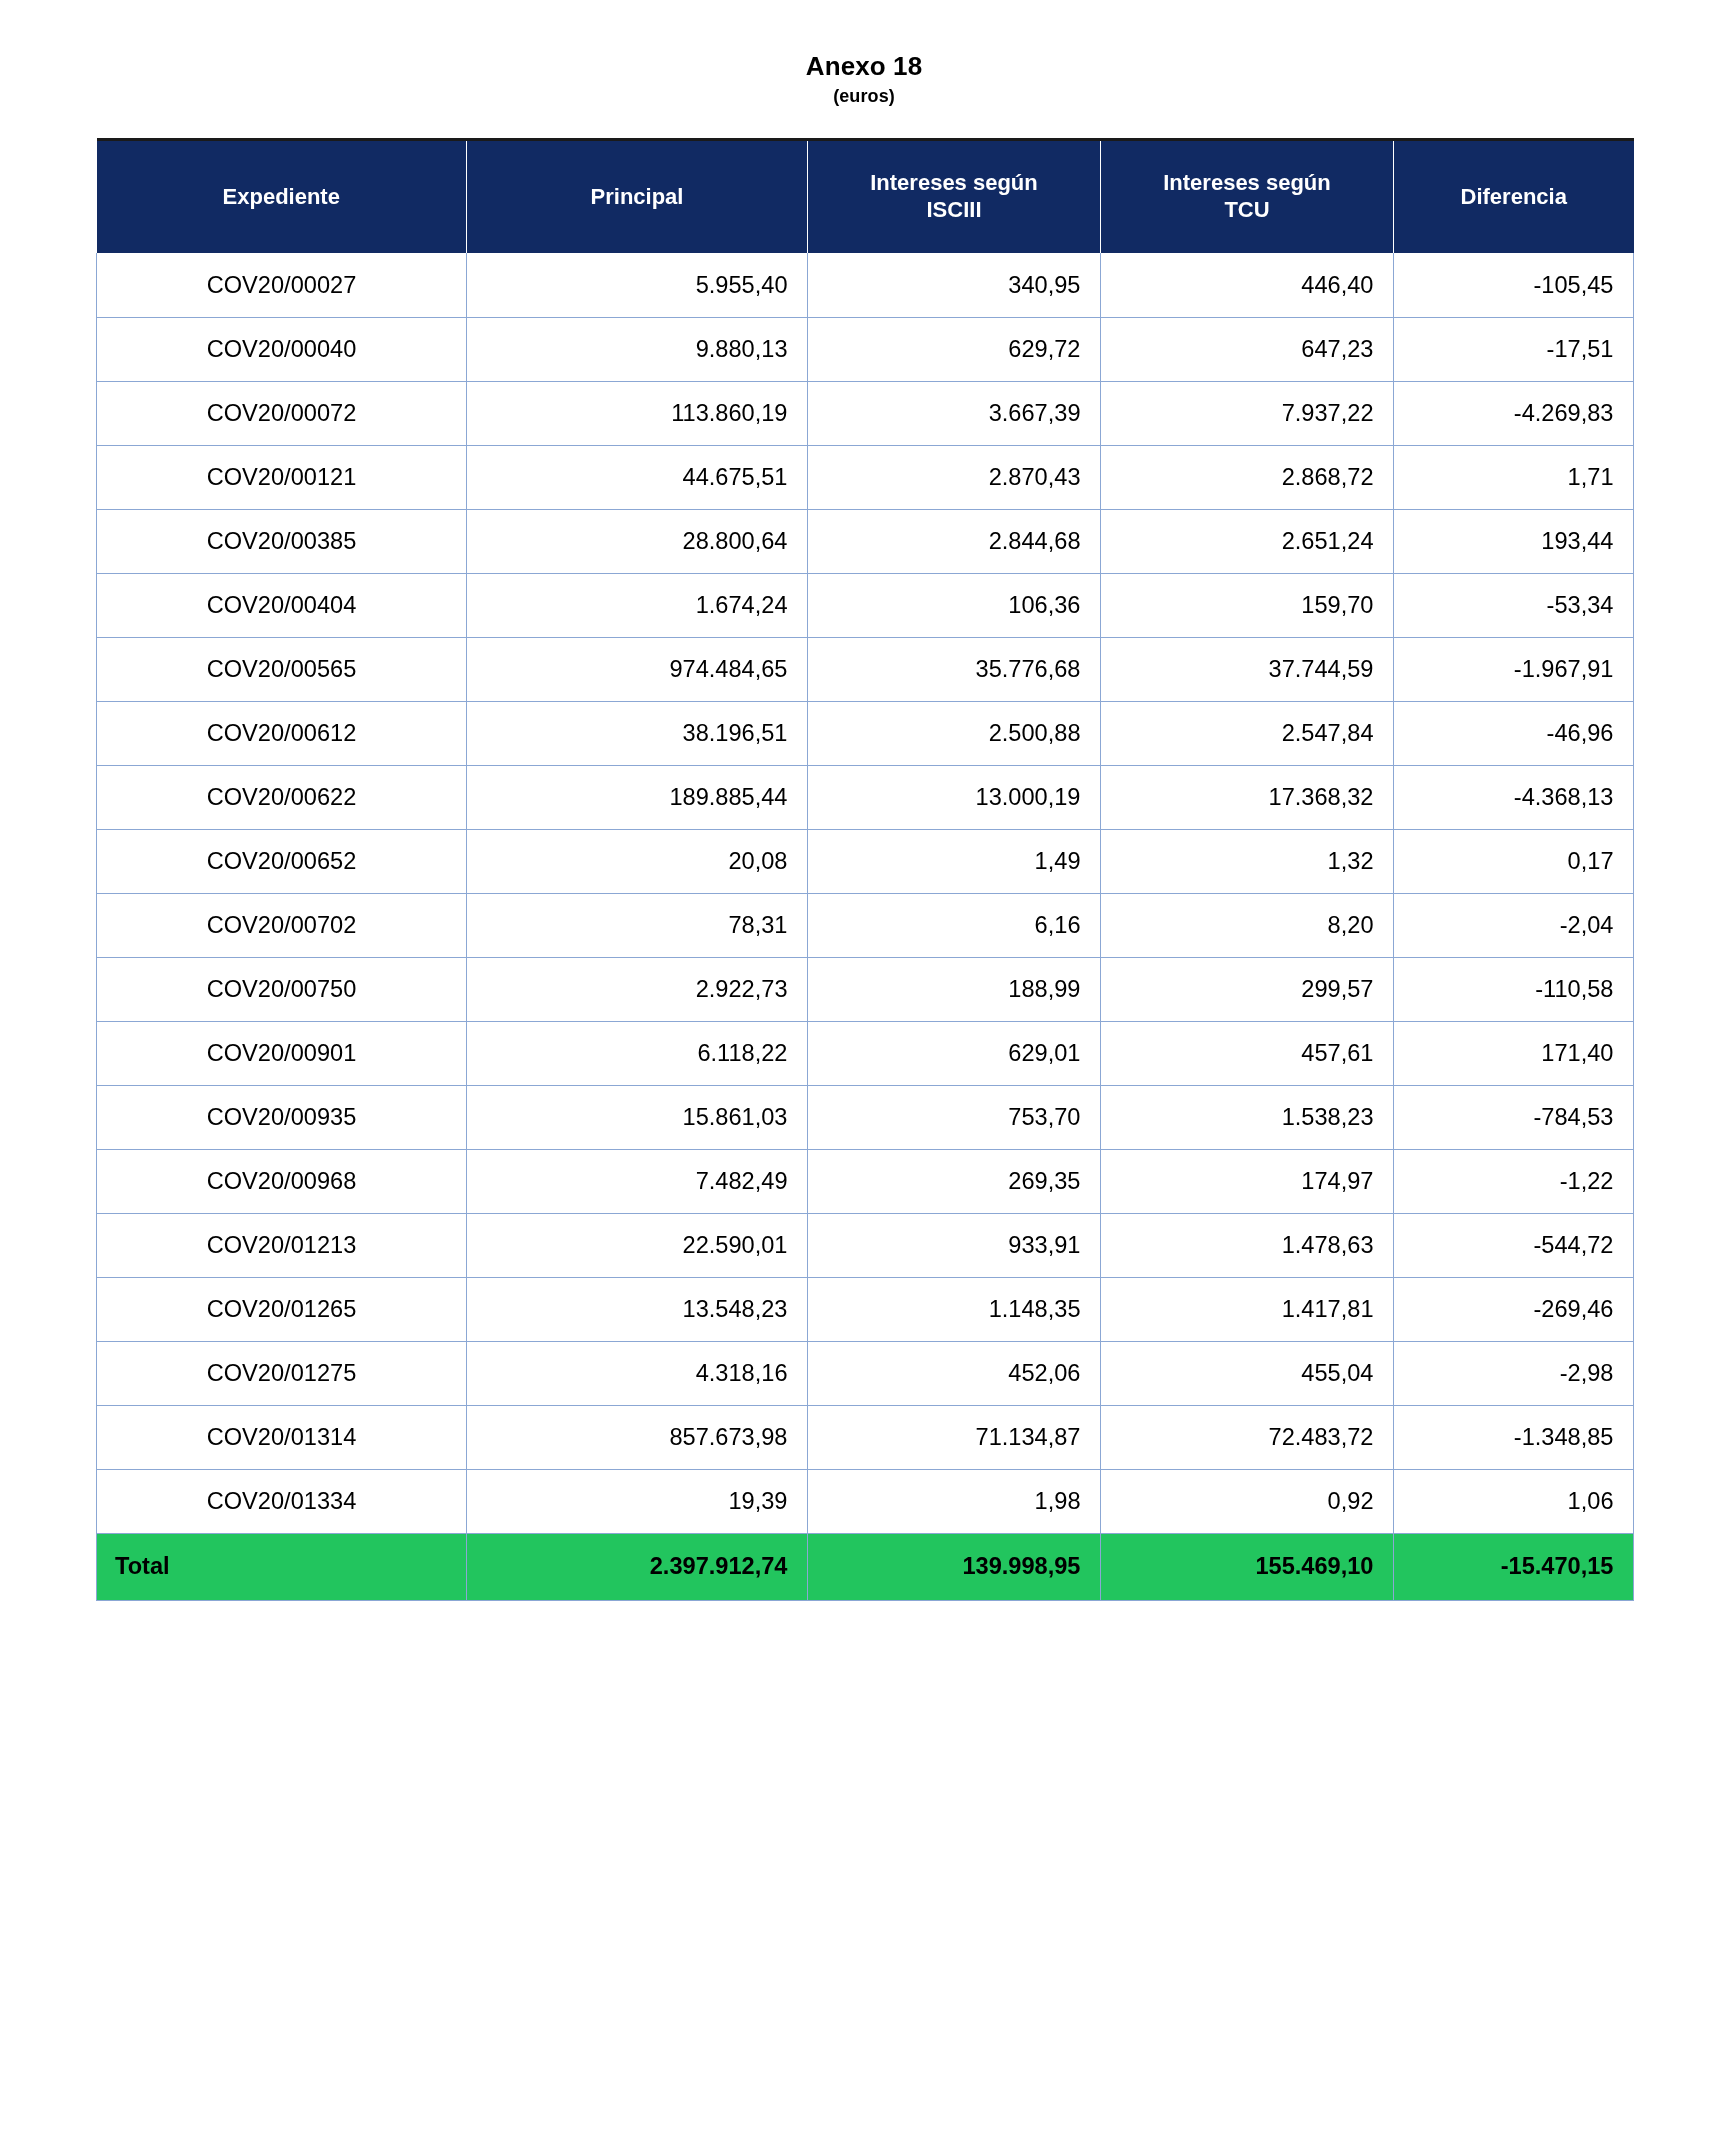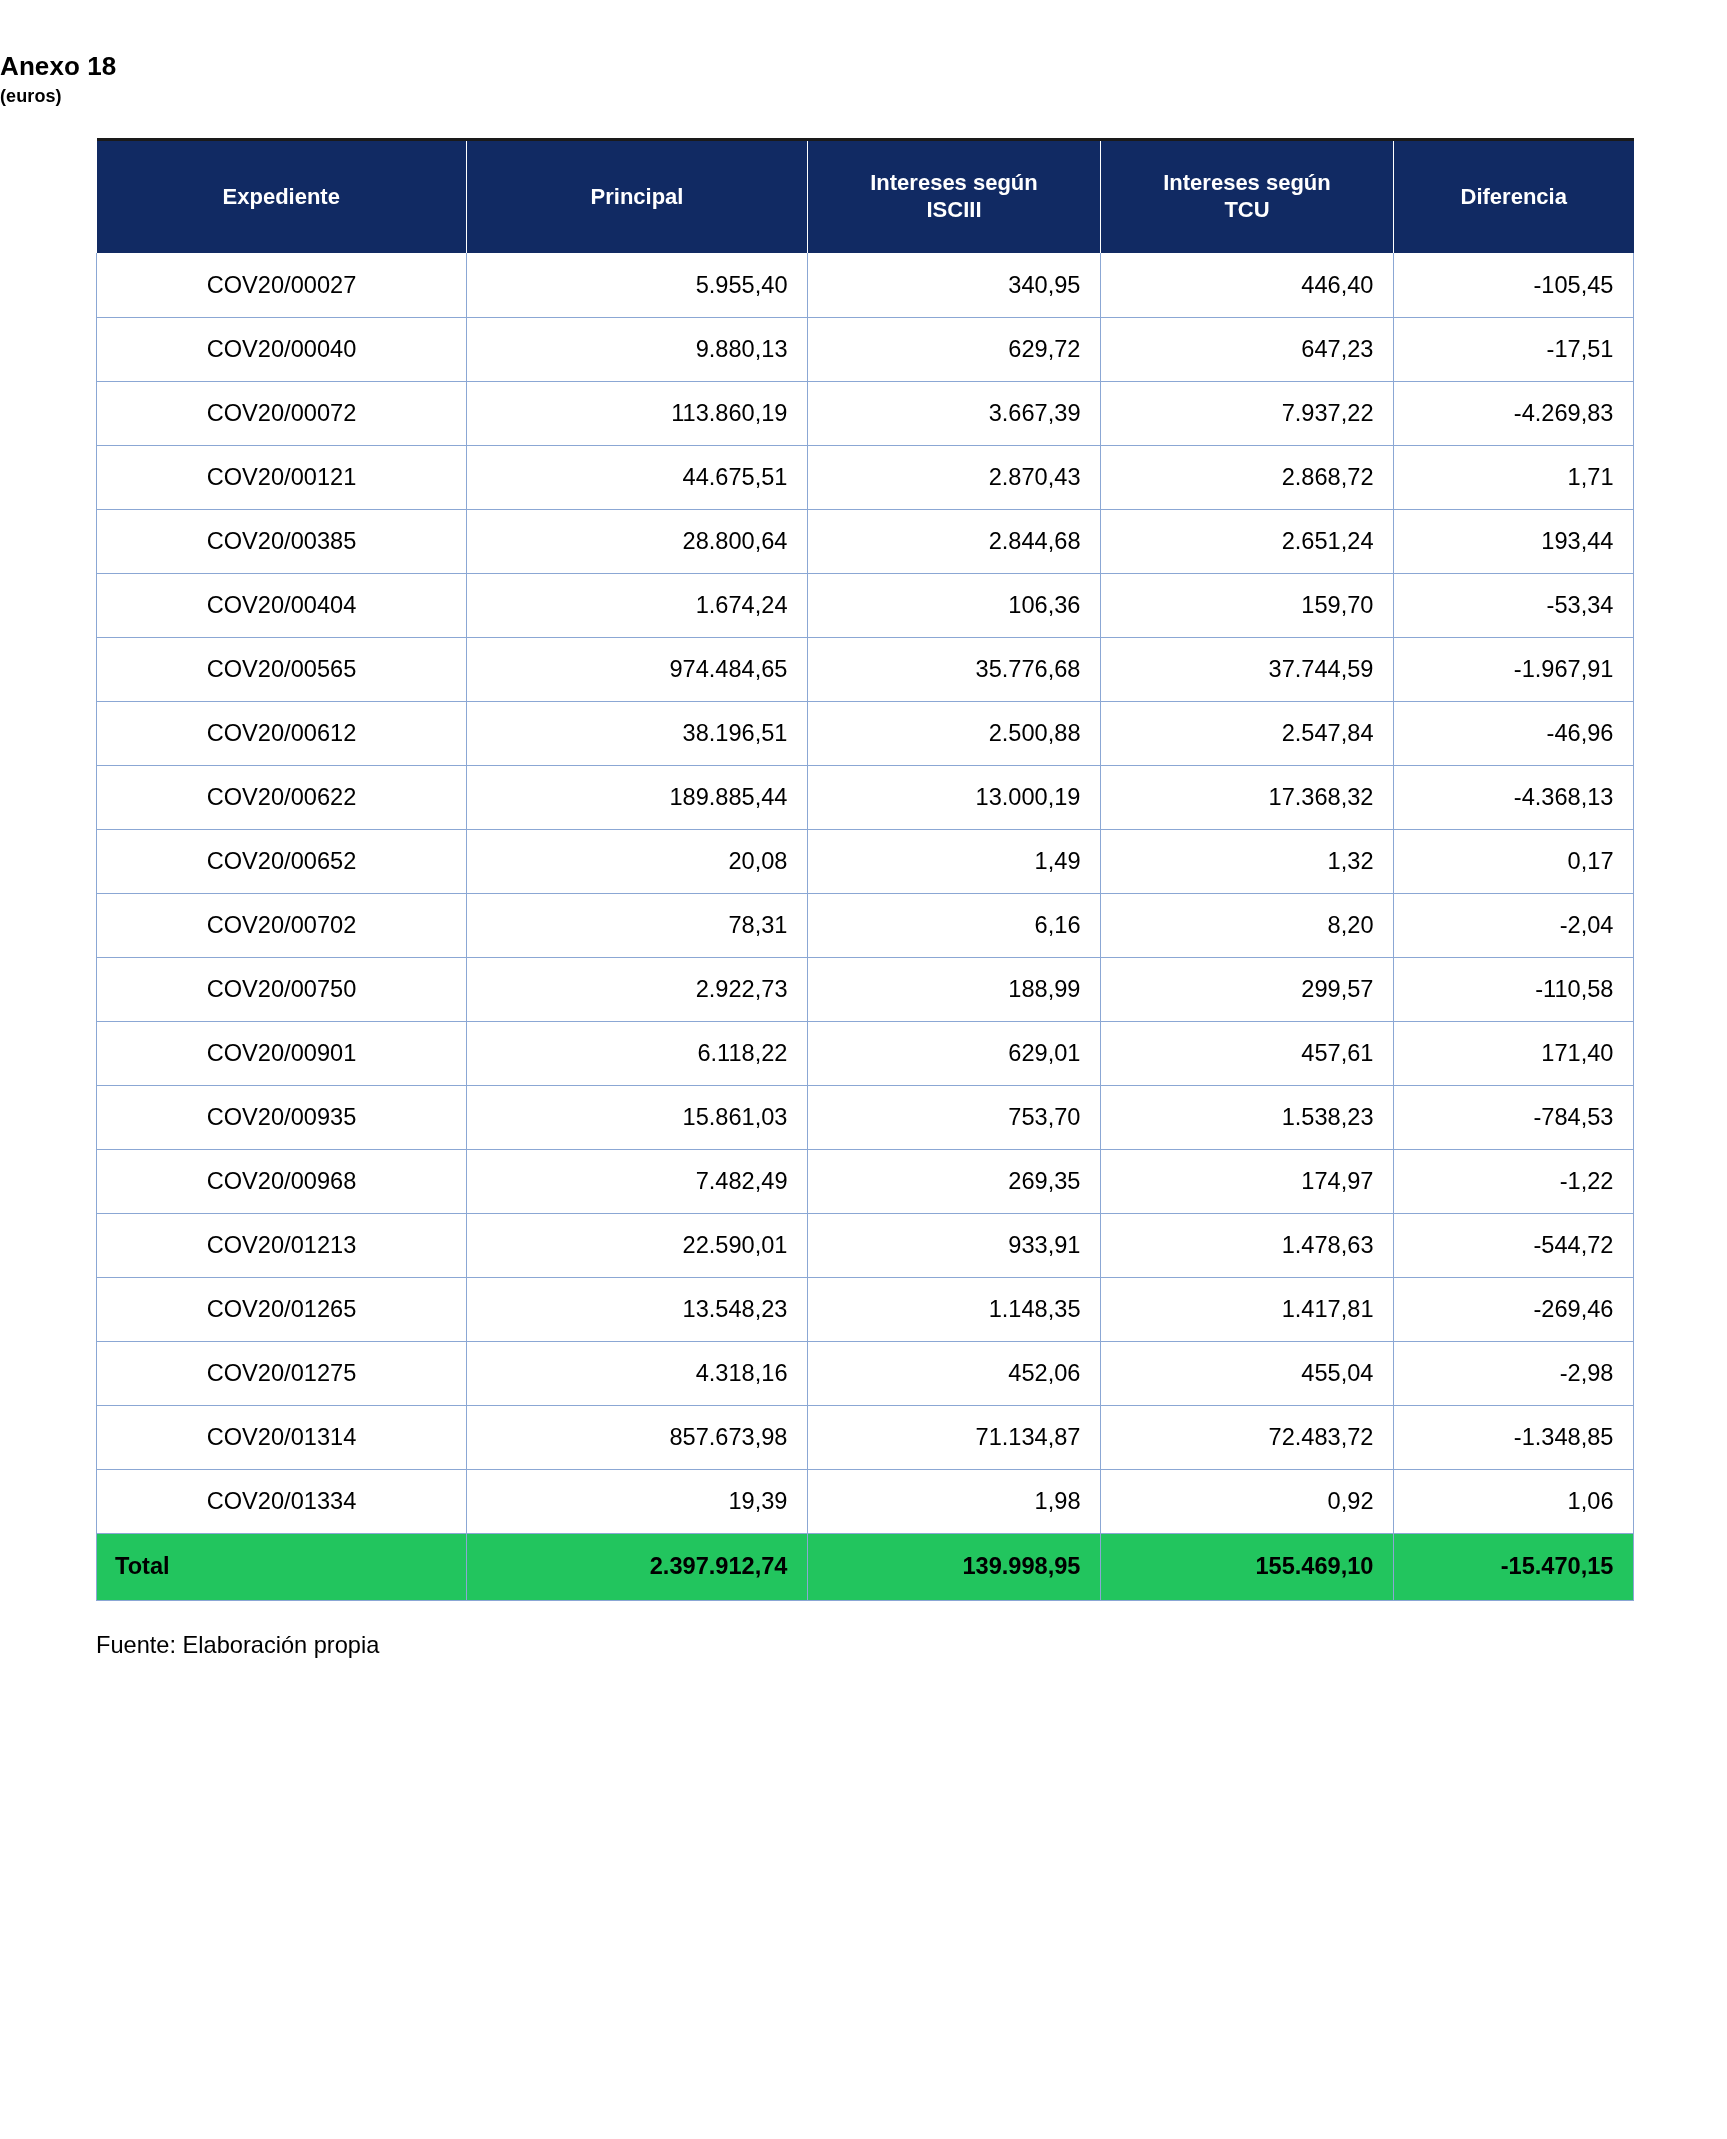--- a/index.html
+++ b/index.html
@@ -19,20 +19,21 @@
     position: relative;
     width: 1728px;
     height: 2140px;
     box-sizing: border-box;
     padding: 0;
   }
 
   
   .title-block {
     padding-top: 50px;
+    text-align: center;
   }
   .title-line {
     font-weight: bold;
     font-size: 26px;
     line-height: 1.30;
     letter-spacing: 0.1px;
     color: #000;
   }
   .title-anexo {
     font-size: 26px;
@@ -310,16 +311,15 @@
           <td class="num">2.397.912,74</td>
           <td class="num">139.998,95</td>
           <td class="num">155.469,10</td>
           <td class="num">-15.470,15</td>
         </tr>
 
       </tbody>
     </table>
   </div>
 
-  <div class="source-note">Fuente: Elaboración propia</div>
 
 </div>
 
 
 </body></html>

